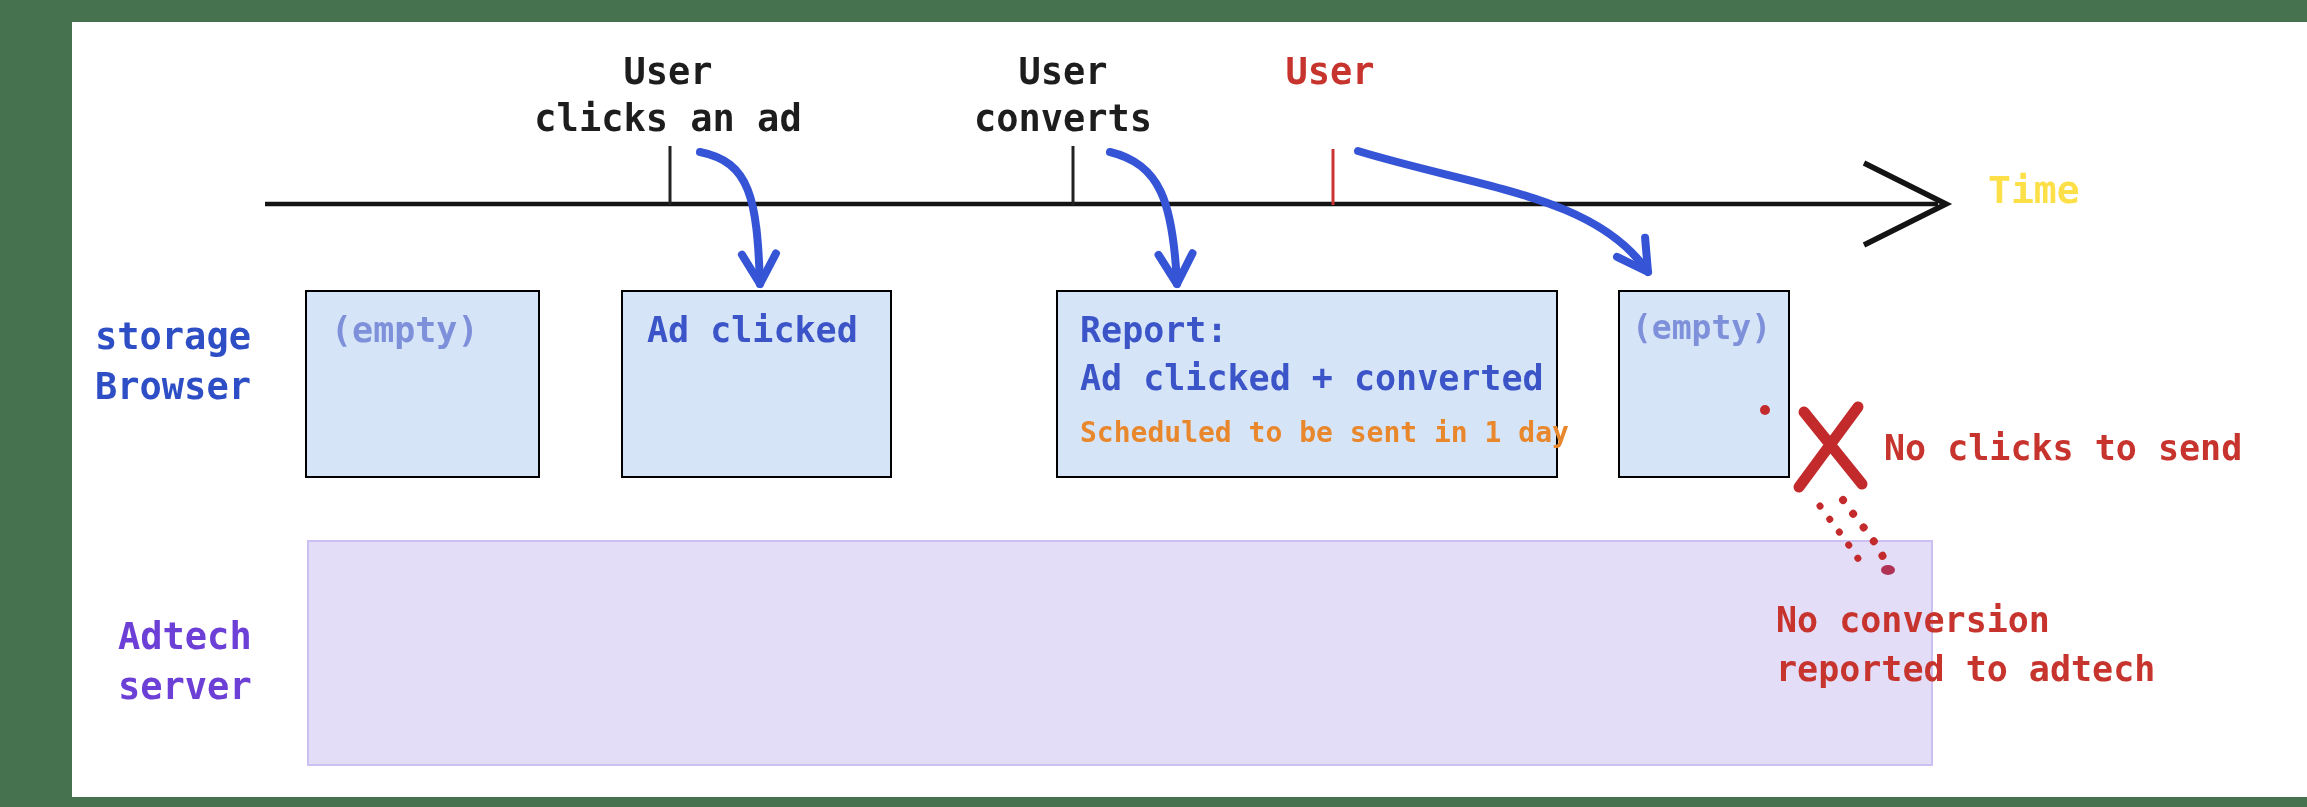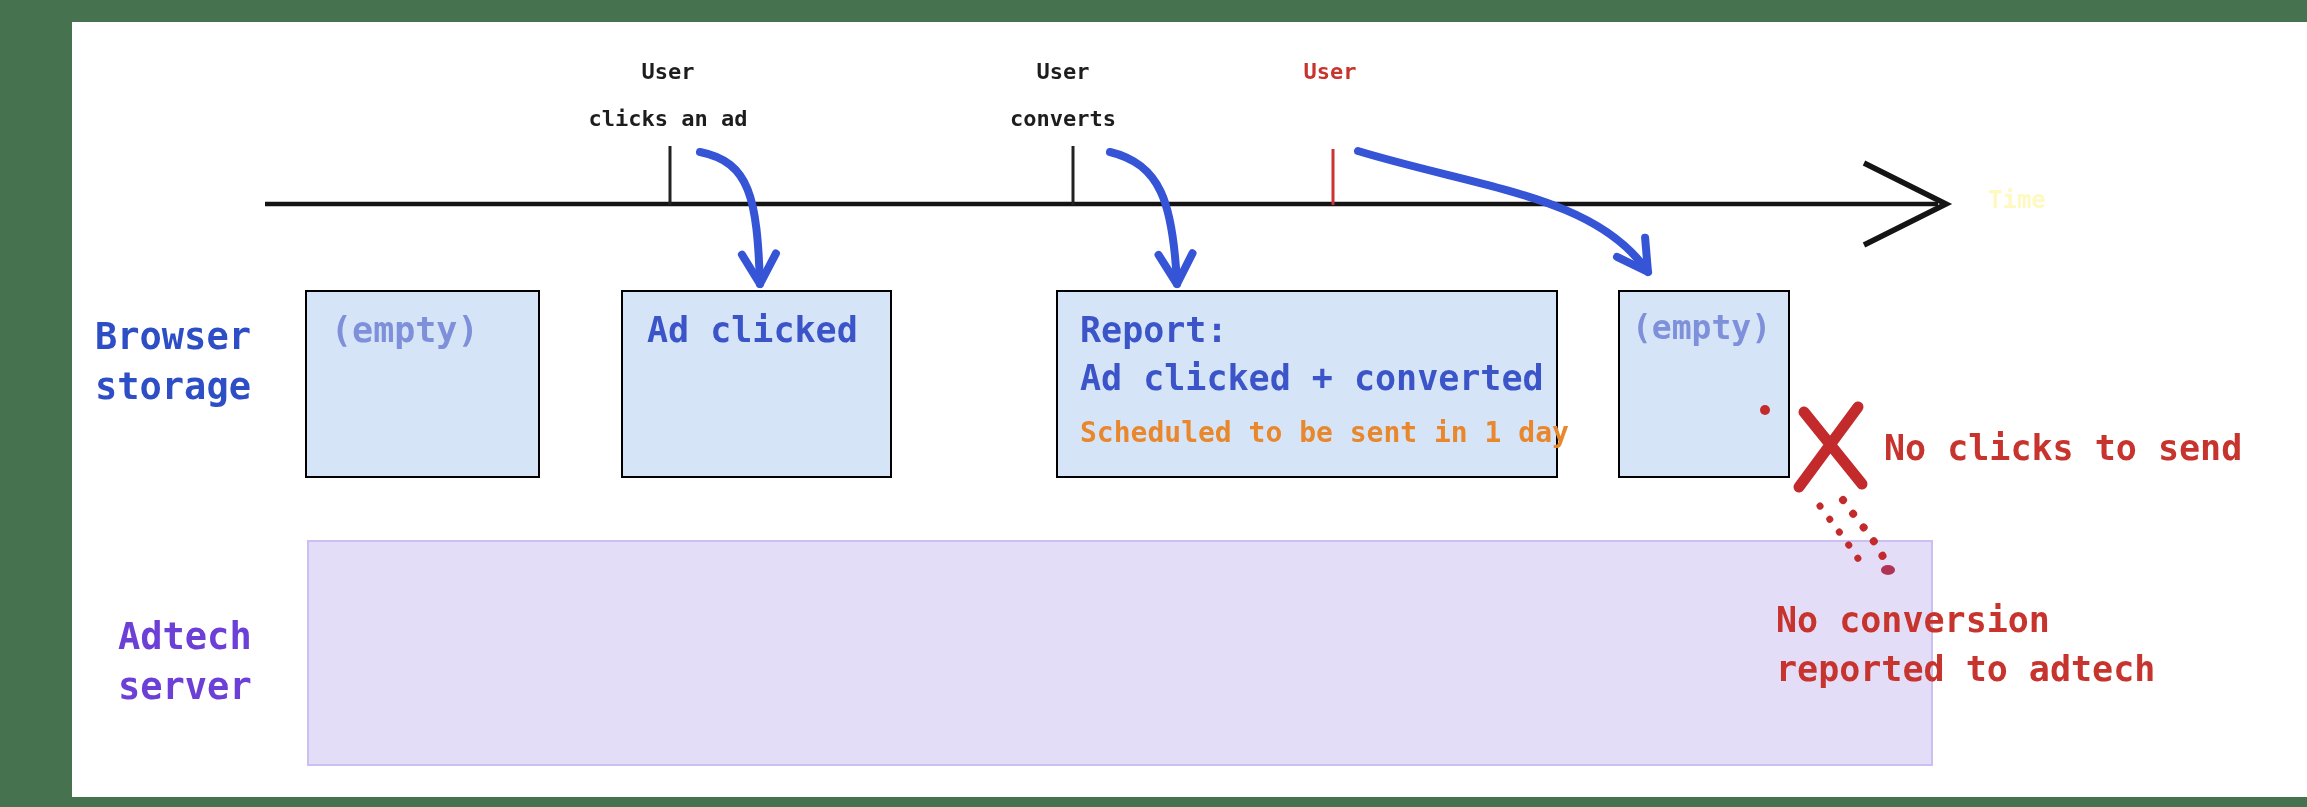--- a/index.html
+++ b/index.html
@@ -14,27 +14,27 @@
   .canvas{
     position:absolute;left:72px;top:22px;width:2235px;height:775px;
     background:#ffffff;
   }
 
   
   .event{
     position:absolute;top:48px;
     transform:translateX(-50%);
     text-align:center;
-    font-size:22px;line-height:47px;
+    font-size:37px;line-height:47px;
     color:#1d1d1d;white-space:nowrap;
   }
   .event.red{color:#C7342E;}
   .time-label{
-    position:absolute;left:1988px;top:186px;
-    font-size:24px;color:#fef9c3;white-space:nowrap;
+    position:absolute;left:1988px;top:168px;
+    font-size:38px;color:#fde047;white-space:nowrap;
   }
 
   
   .row-label{position:absolute;font-size:37px;line-height:50px;white-space:nowrap;}
   .row-label.browser{left:95px;top:312px;color:#2E4EC6;}
   .row-label.adtech{left:118px;top:588px;color:#6C3FD6;margin-top:24px;}
 
   
   .sbox{
     position:absolute;top:290px;height:188px;
@@ -78,22 +78,22 @@
   <div>User</div>
   <div>converts</div>
 </div>
 <div class="event red" style="left:1330px">
   <div>User</div>
 </div>
 
 <div class="time-label">Time</div>
 
 <div class="row-label browser">
+  <div>storage</div>
   <div>Browser</div>
-  <div>storage</div>
 </div>
 <div class="row-label adtech">
   <div>Adtech</div>
   <div>server</div>
 </div>
 
 <div class="sbox" id="box-empty-before">
   <div class="pad muted">(empty)</div>
 </div>
 <div class="sbox" id="box-ad-clicked">

